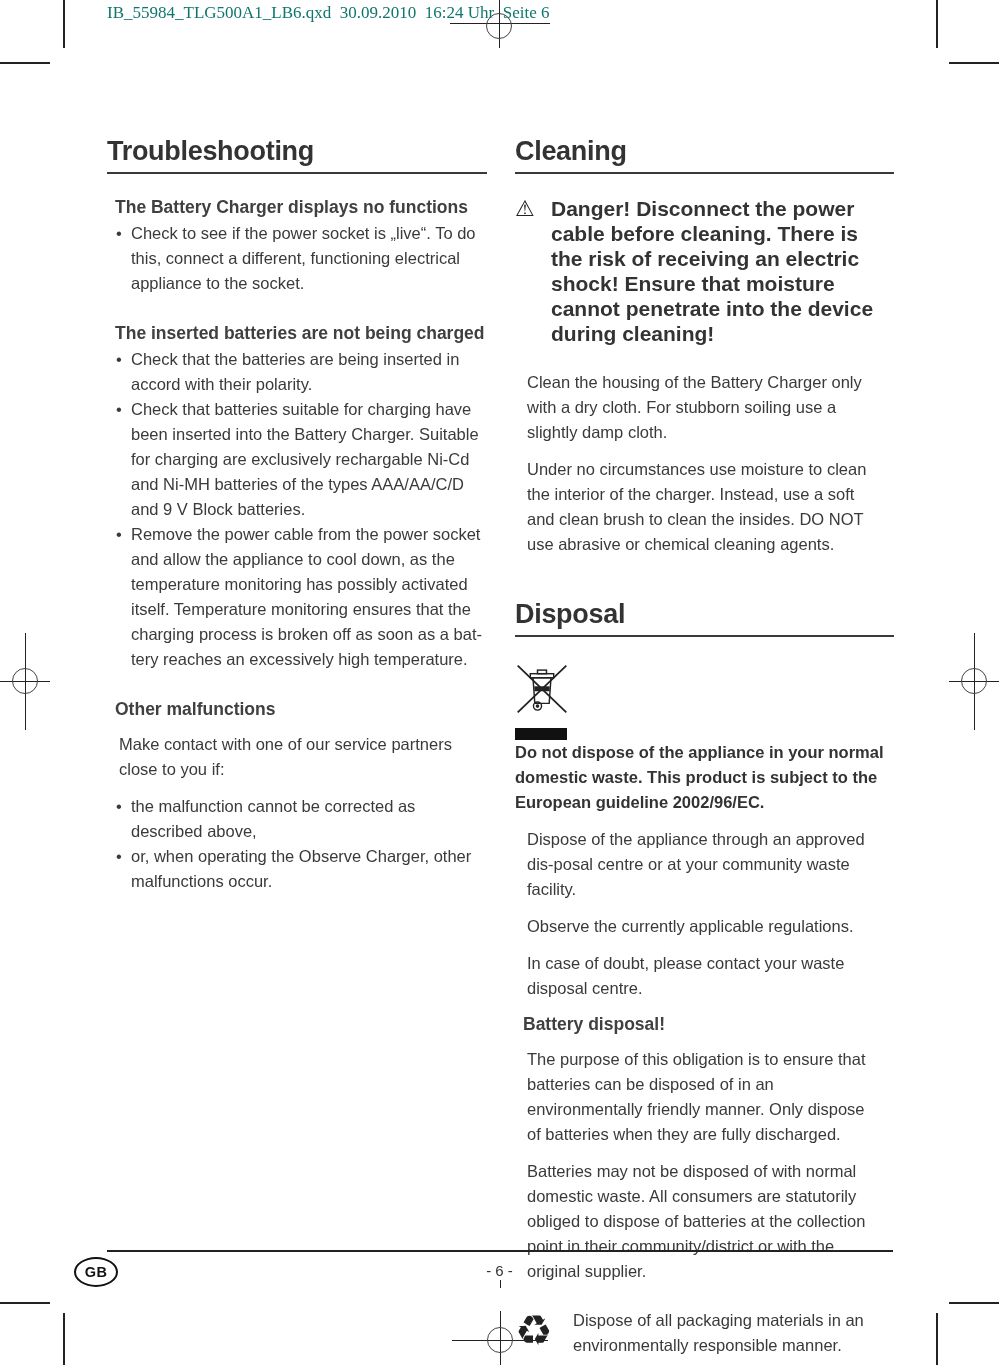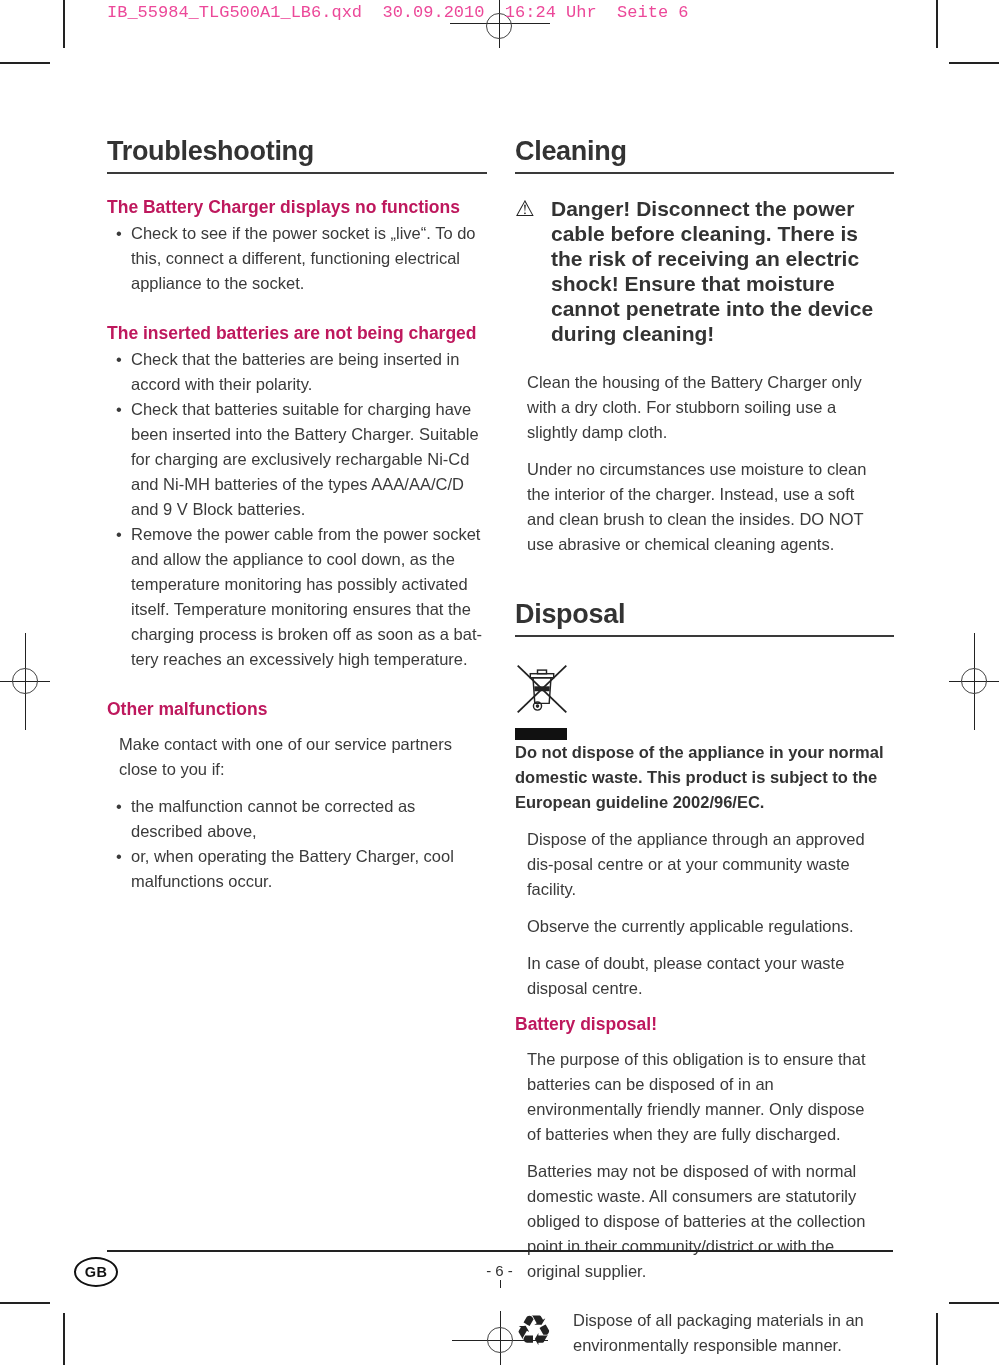--- a/index.html
+++ b/index.html
@@ -1,35 +1,35 @@
 <!DOCTYPE html>
 <html><head>
 <meta charset="utf-8">
 <style>
   html,body{margin:0;padding:0;background:#ffffff;}
   .page{position:relative;width:999px;height:1365px;background:#ffffff;overflow:hidden;
         font-family:"Liberation Sans",sans-serif;color:#3a3a3a;}
 
   
-  .print-header{position:absolute;left:107px;top:3px;font-family:Liberation Mono, monospace;
-        font-size:17px;color:#ec4899;white-space:pre;}
+  .print-header{position:absolute;left:107px;top:3px;font-family:Liberation Serif, serif;
+        font-size:17px;color:#0f766e;white-space:pre;}
 
   
   .mark{position:absolute;background:#222;}
   .reg-circle{position:absolute;width:26px;height:26px;border:1.4px solid #444;border-radius:50%;
         background:transparent;box-sizing:border-box;}
 
   
   .col{position:absolute;top:136px;}
   .col-left{left:107px;width:380px;}
   .col-right{left:515px;width:379px;}
 
   h1.section-title{margin:0 0 22px 0;font-size:27px;line-height:30px;font-weight:600;
         letter-spacing:-0.3px;color:#333;padding-bottom:6px;border-bottom:2px solid #3a3a3a;}
-  h2.sub-title{margin:0 0 3px 0;font-size:17.5px;line-height:22px;font-weight:700;color:#be185d;}
+  h2.sub-title{margin:0 0 3px 8px;font-size:17.5px;line-height:22px;font-weight:700;color:#404040;}
   .section{margin-top:26px;}
   .section.first{margin-top:0;}
   p.body-text{margin:12px;font-size:16.5px;line-height:25px;}
   ul.bullets{margin:0;padding:0;list-style:none;}
   ul.bullets li{position:relative;padding-left:24px;font-size:16.5px;line-height:25px;}
   ul.bullets li::before{content:"\2022";position:absolute;left:9px;top:0;}
 
   
   .warn-block{display:flex;margin:0 0 24px 0;}
   .warn-icon{width:36px;flex:0 0 36px;font-size:22px;line-height:25px;color:#222;}
@@ -105,21 +105,21 @@
         <li>Check that batteries suitable for charging have been inserted into the Battery Charger. Suitable for charging are exclusively rechargable Ni-Cd and Ni-MH batteries of the types AAA/AA/C/D and 9 V Block batteries.</li>
         <li>Remove the power cable from the power socket and allow the appliance to cool down, as the temperature monitoring has possibly activated itself. Temperature monitoring ensures that the charging process is broken off as soon as a bat-tery reaches an excessively high temperature.</li>
       </ul>
     </div>
 
     <div class="section">
       <h2 class="sub-title">Other malfunctions</h2>
       <p class="body-text">Make contact with one of our service partners close to you if:</p>
       <ul class="bullets">
         <li>the malfunction cannot be corrected as described above,</li>
-        <li>or, when operating the Battery Charger, cool malfunctions occur.</li>
+        <li>or, when operating the Observe Charger, other malfunctions occur.</li>
       </ul>
     </div>
   </div>
 
   <div class="col col-right">
     <h1 class="section-title">Cleaning</h1>
 
     <div class="warn-block">
       <div class="warn-icon">⚠</div>
       <div class="warn-text">Danger! Disconnect the power cable before cleaning. There is the risk of receiving an electric shock! Ensure that moisture cannot penetrate into the device during cleaning!</div>

